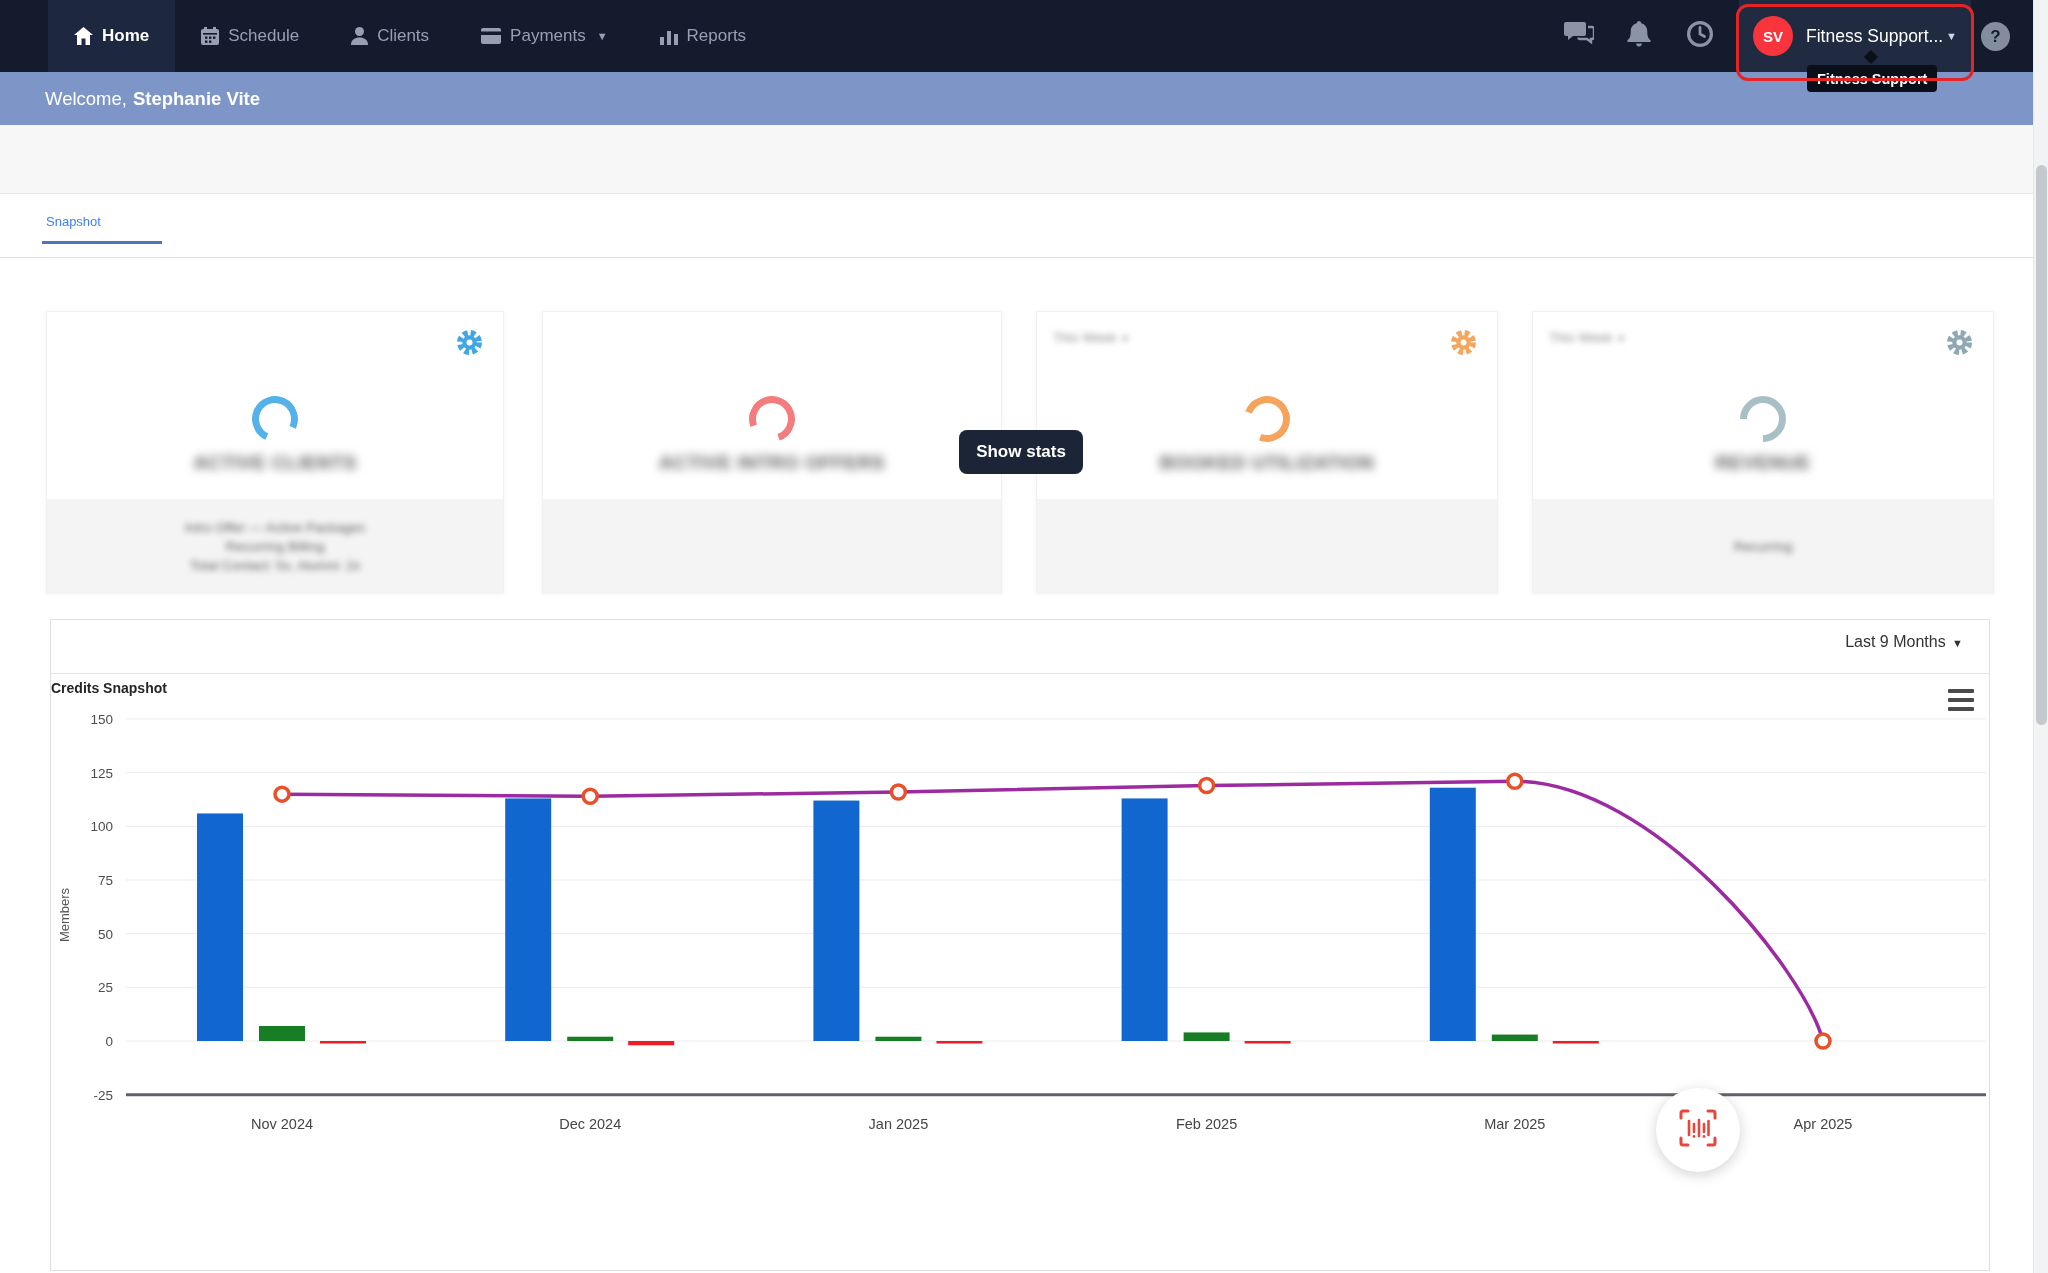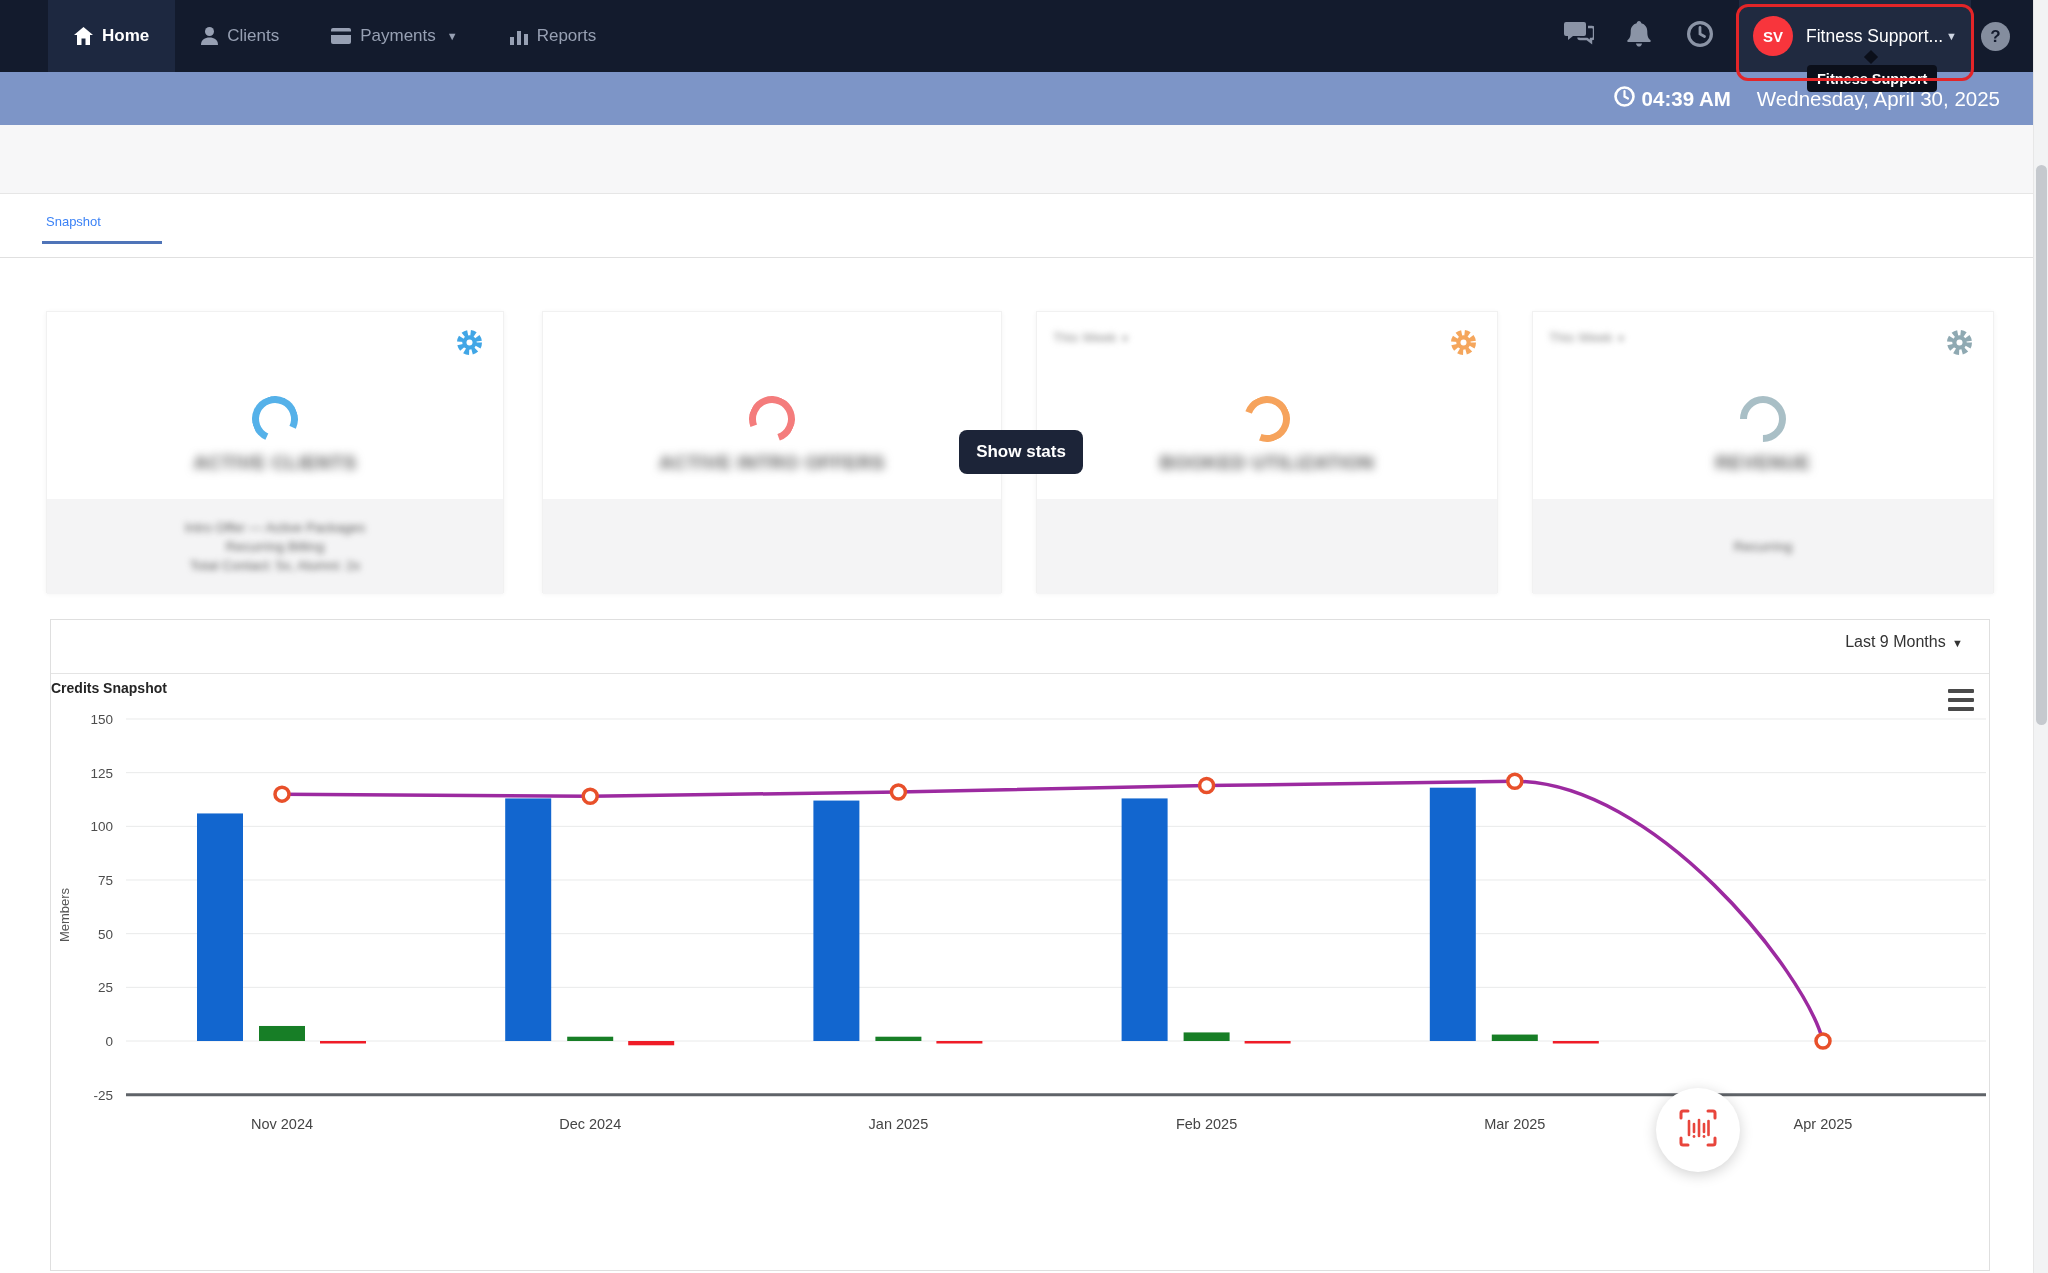--- a/index.html
+++ b/index.html
@@ -119,20 +119,36 @@
     <div class="nav-item active">
       <span>
         <svg width="19" height="18" viewBox="0 0 19 18">
             <path d="M9.5 0 L19 8 H16 V18 H11.5 V11.5 H7.5 V18 H3 V8 H0 Z" fill="#ffffff"></path>
           </svg>
       </span>
       <span>Home</span>
     </div>
     <div class="nav-item">
       <span>
+        <svg width="18" height="18" viewBox="0 0 18 18">
+            <rect x="0" y="2" width="18" height="16" rx="2" fill="#97a0b3"></rect>
+            <rect x="3" y="0" width="3" height="4" fill="#97a0b3"></rect>
+            <rect x="12" y="0" width="3" height="4" fill="#97a0b3"></rect>
+            <rect x="2" y="6" width="14" height="1.6" fill="#131b2d"></rect>
+            <rect x="4" y="9.5" width="2.4" height="2.4" fill="#131b2d"></rect>
+            <rect x="8" y="9.5" width="2.4" height="2.4" fill="#131b2d"></rect>
+            <rect x="12" y="9.5" width="2.4" height="2.4" fill="#131b2d"></rect>
+            <rect x="4" y="13.5" width="2.4" height="2.4" fill="#131b2d"></rect>
+            <rect x="8" y="13.5" width="2.4" height="2.4" fill="#131b2d"></rect>
+          </svg>
+      </span>
+      <span>Schedule</span>
+    </div>
+    <div class="nav-item">
+      <span>
         <svg width="17" height="18" viewBox="0 0 17 18">
             <circle cx="8.5" cy="4.5" r="4.5" fill="#97a0b3"></circle>
             <path d="M0 18 C0 12.5 4 10.5 8.5 10.5 C13 10.5 17 12.5 17 18 Z" fill="#97a0b3"></path>
           </svg>
       </span>
       <span>Clients</span>
     </div>
     <div class="nav-item">
       <span>
         <svg width="20" height="16" viewBox="0 0 20 16">
@@ -189,31 +205,23 @@
   <div id="help-btn">
     <span>?</span>
   </div>
 </div>
 
 <div id="tooltip-arrow"></div>
 <div id="user-tooltip">Fitness Support</div>
 <div id="annotation-box"></div>
 
 <div id="welcome-bar">
-  <div id="welcome-right">
-    <div id="time-group">
-      <span>
-        <svg width="21" height="21" viewBox="0 0 21 21">
-            <circle cx="10.5" cy="10.5" r="9" fill="none" stroke="#ffffff" stroke-width="2.6"></circle>
-            <path d="M10.5 5 V10.5 L14 12.5" fill="none" stroke="#ffffff" stroke-width="2.2" stroke-linecap="round"></path>
-          </svg>
-      </span>
-      <span>04:39 AM</span>
-    </div>
-    <div id="date-text">Wednesday, April 30, 2025</div>
+  <div id="welcome-text">
+    <span>Welcome,</span>
+    <b>Stephanie Vite</b>
   </div>
 </div>
 
 <div id="main-panel">
   <div id="tab-snapshot">Snapshot</div>
   <div id="tab-underline"></div>
   <div id="tabs-divider"></div>
 </div>
 
 <div class="card c1">

